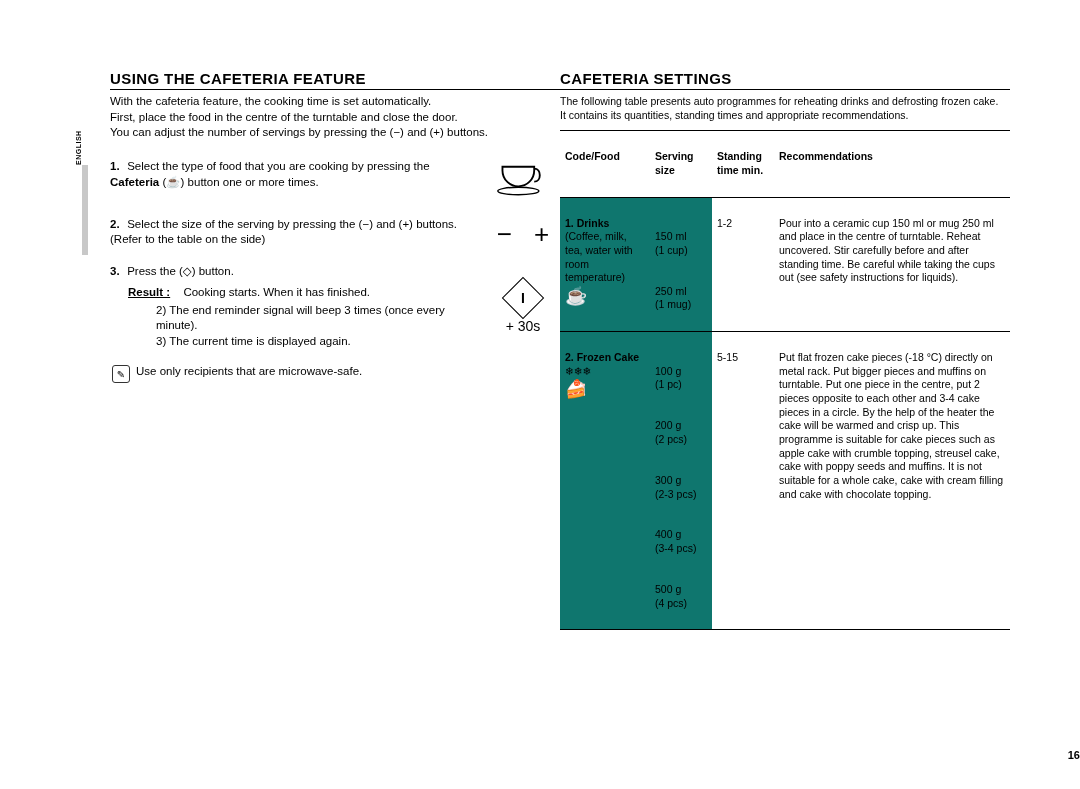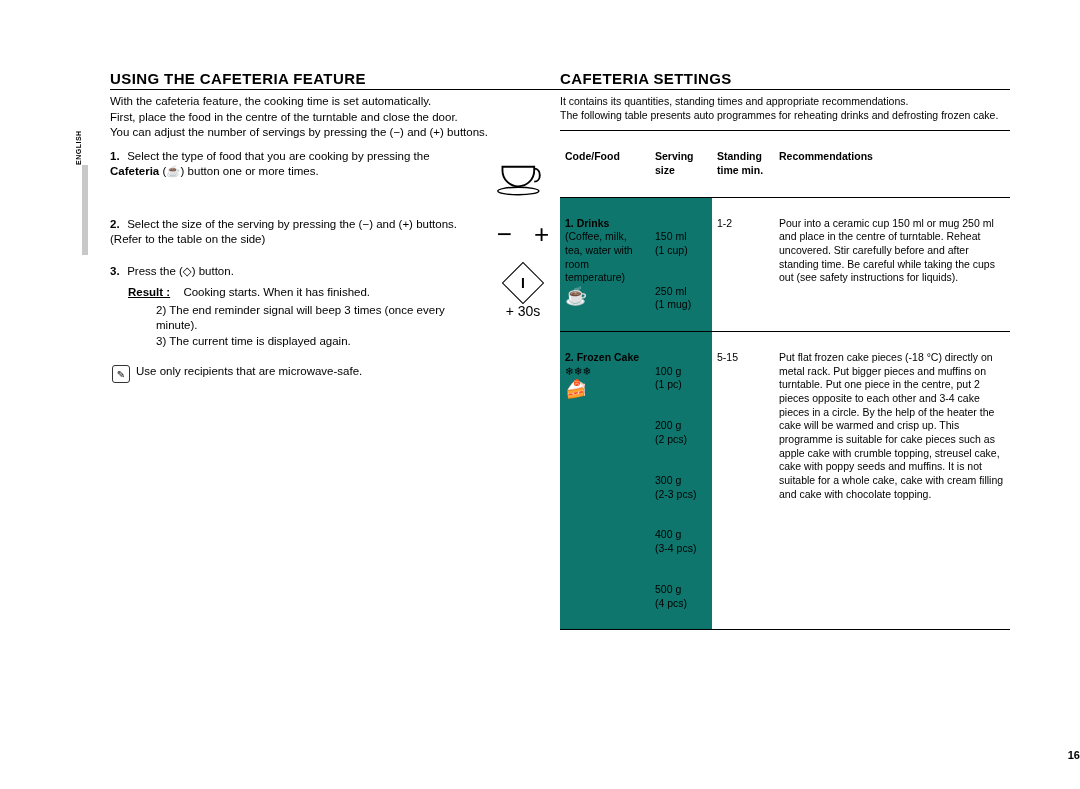--- a/index.html
+++ b/index.html
@@ -34,21 +34,21 @@
   h2 {
     font-size: 15px;
     font-weight: bold;
     letter-spacing: 0.4px;
     border-bottom: 1.5px solid #000;
     padding-bottom: 2px;
     margin-bottom: 4px;
   }
   .intro { line-height: 1.35; margin-bottom: 8px; }
   .steps { margin-top: 6px; }
-  .step-row { display: flex; gap: 14px; margin-bottom: 16px; align-items: flex-start; }
+  .step-row { display: flex; gap: 14px; margin-bottom: 16px; align-items: center; }
   .step-text { flex: 1; line-height: 1.35; }
   .num { font-weight: bold; display: inline-block; width: 14px; }
   .step-icon { width: 74px; text-align: center; font-size: 30px; line-height: 1; padding-top: 4px; display:flex; flex-direction:column; align-items:center; gap:6px;}
   .result-label { font-weight: bold; text-decoration: underline; margin-right: 10px;}
   .result-body { padding-left: 28px; }
   .note-row { display: flex; gap: 6px; align-items: flex-start; margin-top: 8px; padding-left: 2px;}
   .note-ico {
     width: 18px; height: 18px; border:1.2px solid #333; border-radius:3px;
     display:flex;align-items:center;justify-content:center;font-size:10px;
   }
@@ -154,22 +154,22 @@
       <div class="note-row">
         <span class="note-ico">✎</span>
         <span>Use only recipients that are microwave-safe.</span>
       </div>
     </div>
   </div>
 
   <div class="col">
     <h2>CAFETERIA SETTINGS</h2>
     <div class="intro small-note">
+      <div>The following table presents auto programmes for reheating drinks and defrosting frozen cake.</div>
       <div>It contains its quantities, standing times and appropriate recommendations.</div>
-      <div>The following table presents auto programmes for reheating drinks and defrosting frozen cake.</div>
     </div>
 
     <table class="settings">
       <thead>
         <tr>
           <th style="width:90px">Code/Food</th>
           <th style="width:62px">Serving size</th>
           <th style="width:62px">Standing time min.</th>
           <th>Recommendations</th>
         </tr>

